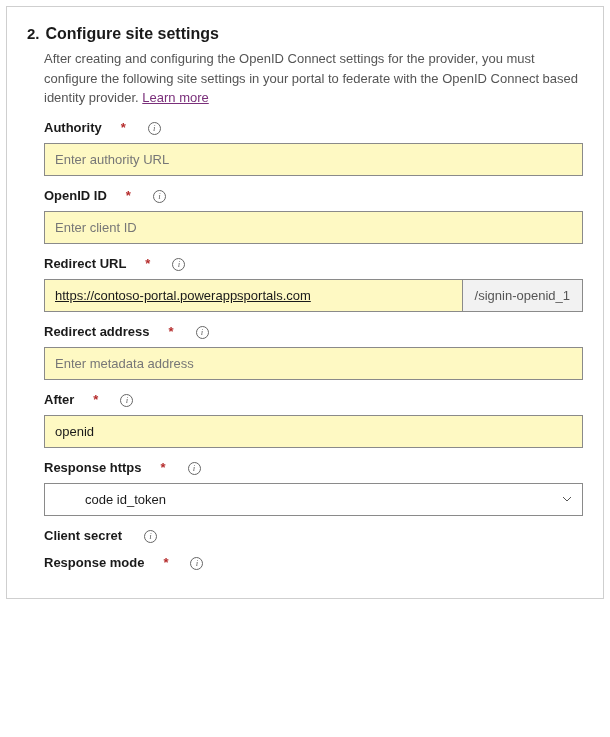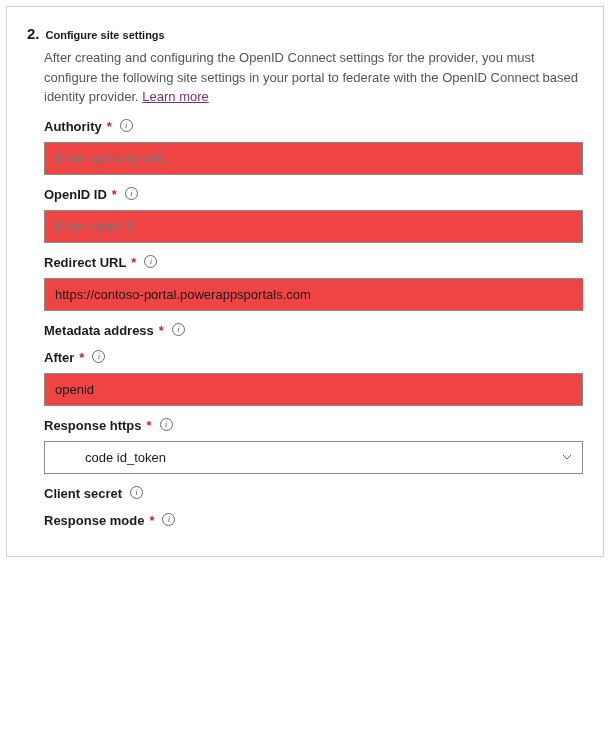--- a/index.html
+++ b/index.html
@@ -19,21 +19,21 @@
       align-items: baseline;
       margin-bottom: 6px;
     }
     .step-number {
       font-size: 15px;
       font-weight: 600;
       color: #1a1a1a;
       margin-right: 6px;
     }
     .step-title {
-      font-size: 11px;
+      font-size: 16px;
       font-weight: 600;
       color: #1a1a1a;
     }
     .description {
       font-size: 13px;
       color: #555;
       line-height: 1.5;
       margin-left: 17px;
       margin-bottom: 8px;
     }
@@ -41,23 +41,23 @@
       color: #7a2f7a;
       text-decoration: underline;
       cursor: pointer;
     }
     .form-group {
       margin-left: 17px;
       margin-top: 12px;
     }
     .label-row {
       display: flex;
-      align-items: flex-start;
+      align-items: flex-end;
       margin-bottom: 8px;
-      gap: 4px;
+      gap: 18px;
     }
     .field-label {
       font-size: 13px;
       font-weight: 600;
       color: #1a1a1a;
     }
     .required {
       color: #b52b2b;
       font-size: 13px;
       font-weight: 600;
@@ -79,32 +79,33 @@
       cursor: default;
     }
     .text-input, .select-input {
       width: 100%;
       height: 33px;
       border: 1px solid #8a8a8a;
       font-size: 13px;
       padding: 0 10px;
       font-family: inherit;
       color: #1a1a1a;
-      background: #ef4444;
+      background: #fef9c3;
     }
     .text-input::placeholder {
       color: #777;
     }
     .redirect-row {
       display: flex;
       width: 100%;
     }
     .redirect-row .text-input {
       flex: 1;
       border-right: none;
+      text-decoration: underline;
     }
     .suffix {
       border: 1px solid #8a8a8a;
       background: #f2f2f2;
       color: #555;
       font-size: 13px;
       padding: 0 12px;
       display: flex;
       align-items: center;
       height: 33px;
@@ -165,29 +166,31 @@
   </div>
 
   <div class="form-group">
     <div class="label-row">
       <span class="field-label">Redirect URL</span>
       <span class="required">*</span>
       <span class="info-icon">i</span>
     </div>
     <div class="redirect-row">
       <input type="text" class="text-input" value="https://contoso-portal.powerappsportals.com" style="">
-    </div>
-  </div>
-
-  <div class="form-group">
-    <div class="label-row">
-      <span class="field-label">Metadata address</span>
-      <span class="required">*</span>
-      <span class="info-icon">i</span>
-    </div>
+      <div class="suffix">/signin-openid_1</div>
+    </div>
+  </div>
+
+  <div class="form-group">
+    <div class="label-row">
+      <span class="field-label">Redirect address</span>
+      <span class="required">*</span>
+      <span class="info-icon">i</span>
+    </div>
+    <input type="text" class="text-input" placeholder="Enter metadata address" style="">
   </div>
 
   <div class="form-group">
     <div class="label-row">
       <span class="field-label">After</span>
       <span class="required">*</span>
       <span class="info-icon">i</span>
     </div>
     <input type="text" class="text-input" value="openid" style="">
   </div>

